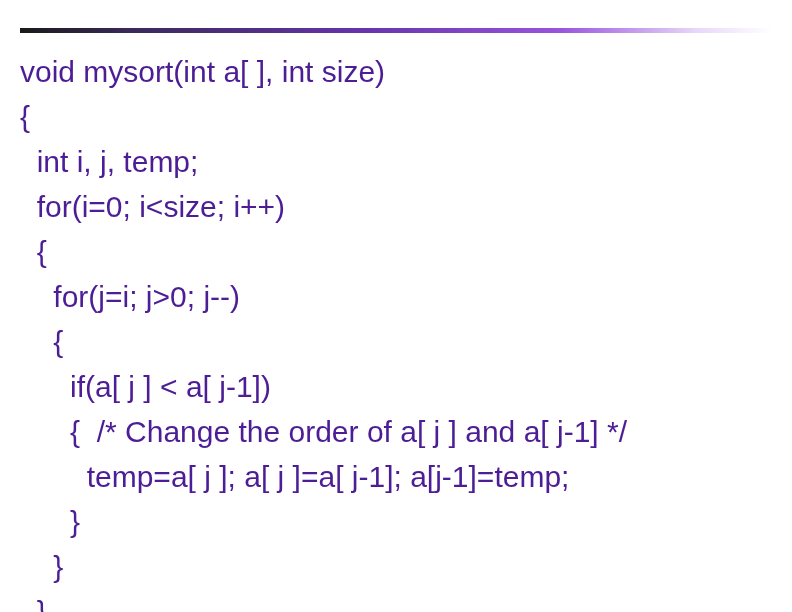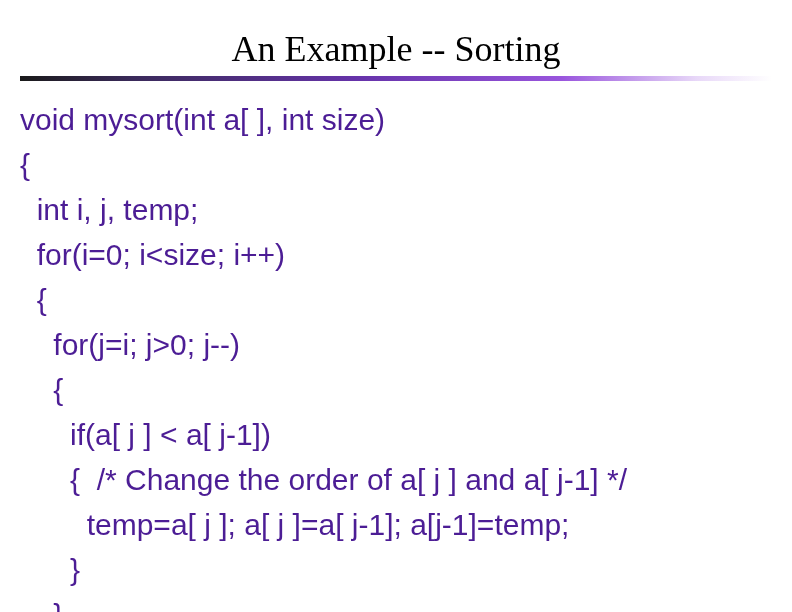--- a/index.html
+++ b/index.html
@@ -40,21 +40,20 @@
     font-size: 30px;
     color: #4c1d95;
     line-height: 1.5;
     white-space: pre;
   }
 </style>
 </head>
 <body>
 
 <div class="slide">
-  <h1 class="title">An Example -- Sorting</h1>
   <div class="title-underline"></div>
   <div class="code-block">void mysort(int a[ ], int size)
 {
   int i, j, temp;
   for(i=0; i&lt;size; i++)
   {
     for(j=i; j&gt;0; j--)
     {
       if(a[ j ] &lt; a[ j-1])
       {  /* Change the order of a[ j ] and a[ j-1] */

